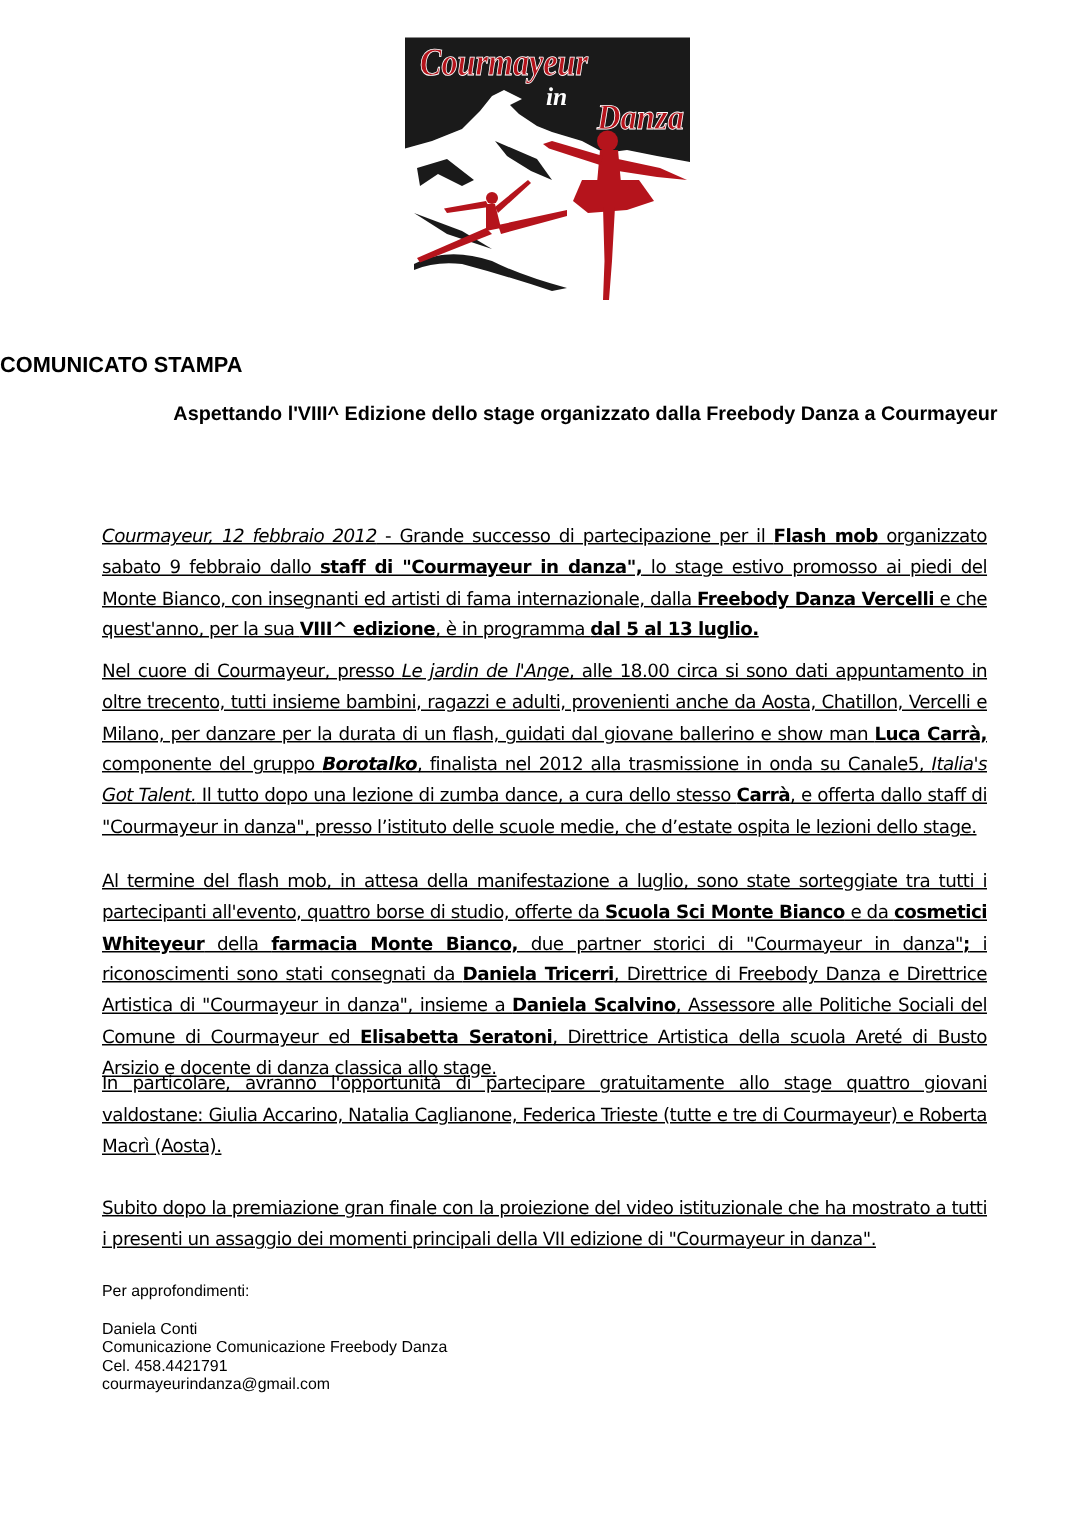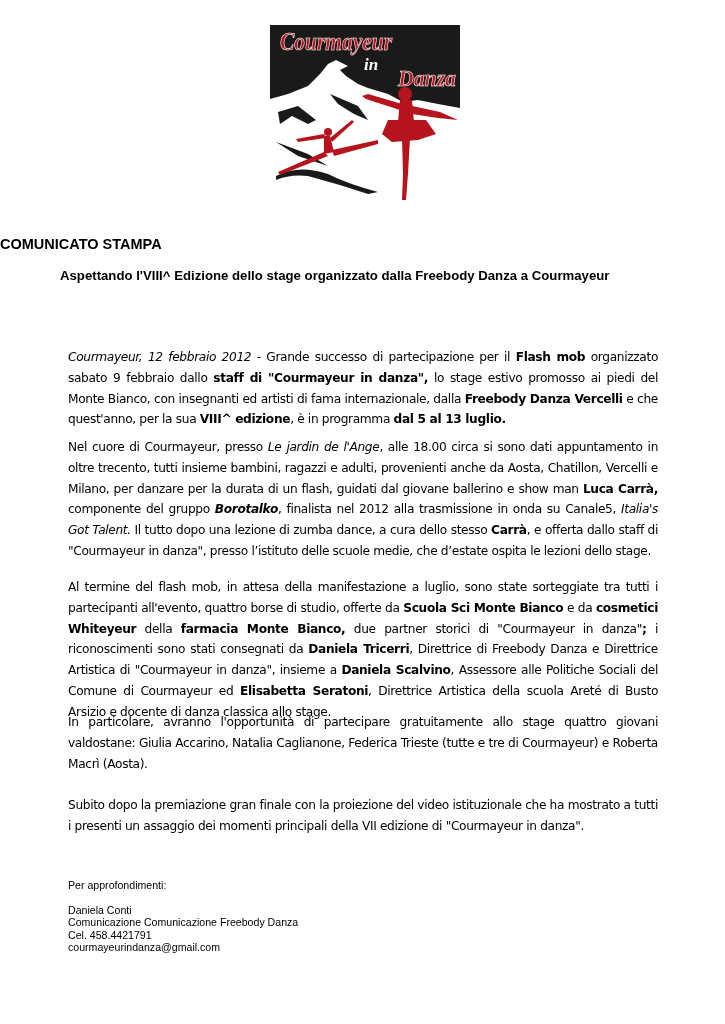--- a/index.html
+++ b/index.html
@@ -1,32 +1,32 @@
 <!DOCTYPE html>
 <html><head>
   <meta charset="utf-8">
   <style>
     html, body { margin: 0; padding: 0; background: #ffffff; }
     body { width: 725px; height: 1024px; position: relative; overflow: hidden; color: #000; }
     .logo { position: absolute; left: 268px; top: 24px; width: 194px; height: 182px; font-style: italic; }
     .logo svg { display: block; }
     .title { position: absolute; left: 0; width: 725px; top: 236px; text-align: left;
       font-family: "Liberation Sans", sans-serif; font-weight: bold; font-size: 14.5px; }
-    .subhead { position: absolute; left: 60px; width: 605px; top: 268px; text-align: left;
+    .subhead { position: absolute; left: 60px; width: 605px; top: 268px; text-align: right;
       font-family: "Liberation Sans", sans-serif; font-weight: bold; font-size: 13.2px; line-height: 15.3px; }
     .body-text { position: absolute; left: 68px; width: 590px;
       font-family: "DejaVu Sans", sans-serif; font-size: 12.2px; line-height: 20.8px;
-      text-align: justify; letter-spacing: -0.35px; word-spacing: 0px; }
+      text-align: justify; letter-spacing: -0.35px; word-spacing: 0px; text-decoration: underline; }
     .p1 { top: 347px; }
     .p2 { top: 437px; }
     .p3 { top: 577px; }
     .p4 { top: 712px; }
     .p5 { top: 795px; }
     .contact { position: absolute; left: 68px; top: 855px; font-family: "Liberation Sans", sans-serif;
-      font-size: 10.6px; line-height: 12.4px; margin-top: 24px; }
+      font-size: 10.6px; line-height: 12.4px; }
     .contact div { min-height: 12.4px; }
     .gap { height: 12.4px; }
   </style>
 </head>
 <body>
 
 <div class="logo">
   <svg width="194" height="182" viewBox="0 0 194 182">
     <rect x="2" y="1" width="190" height="102" fill="#1a1a1a"></rect>
 

